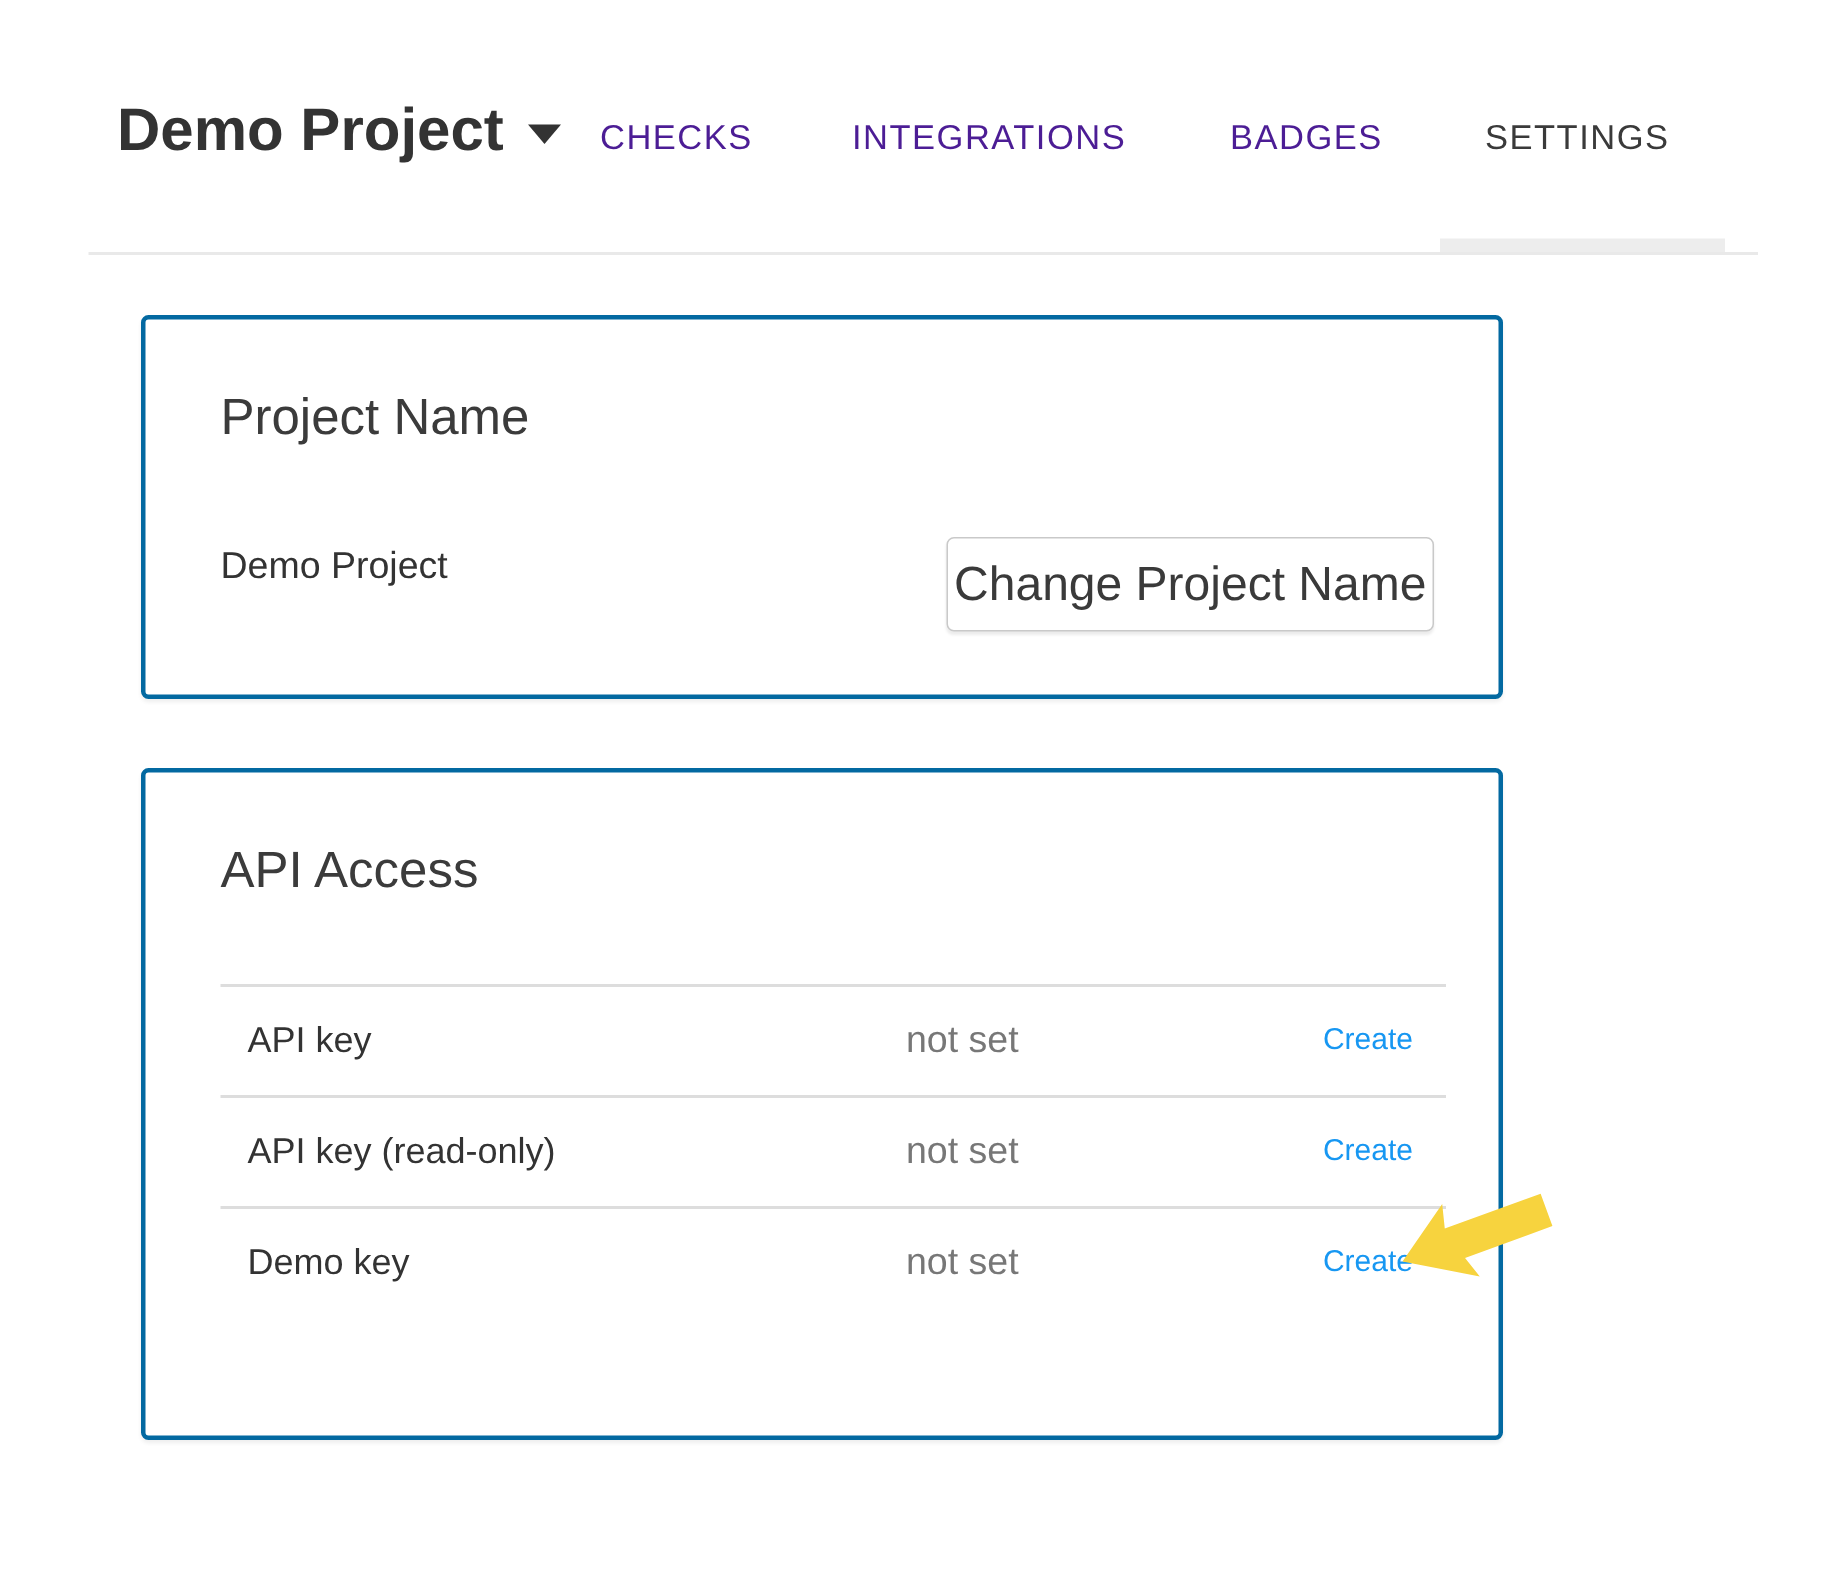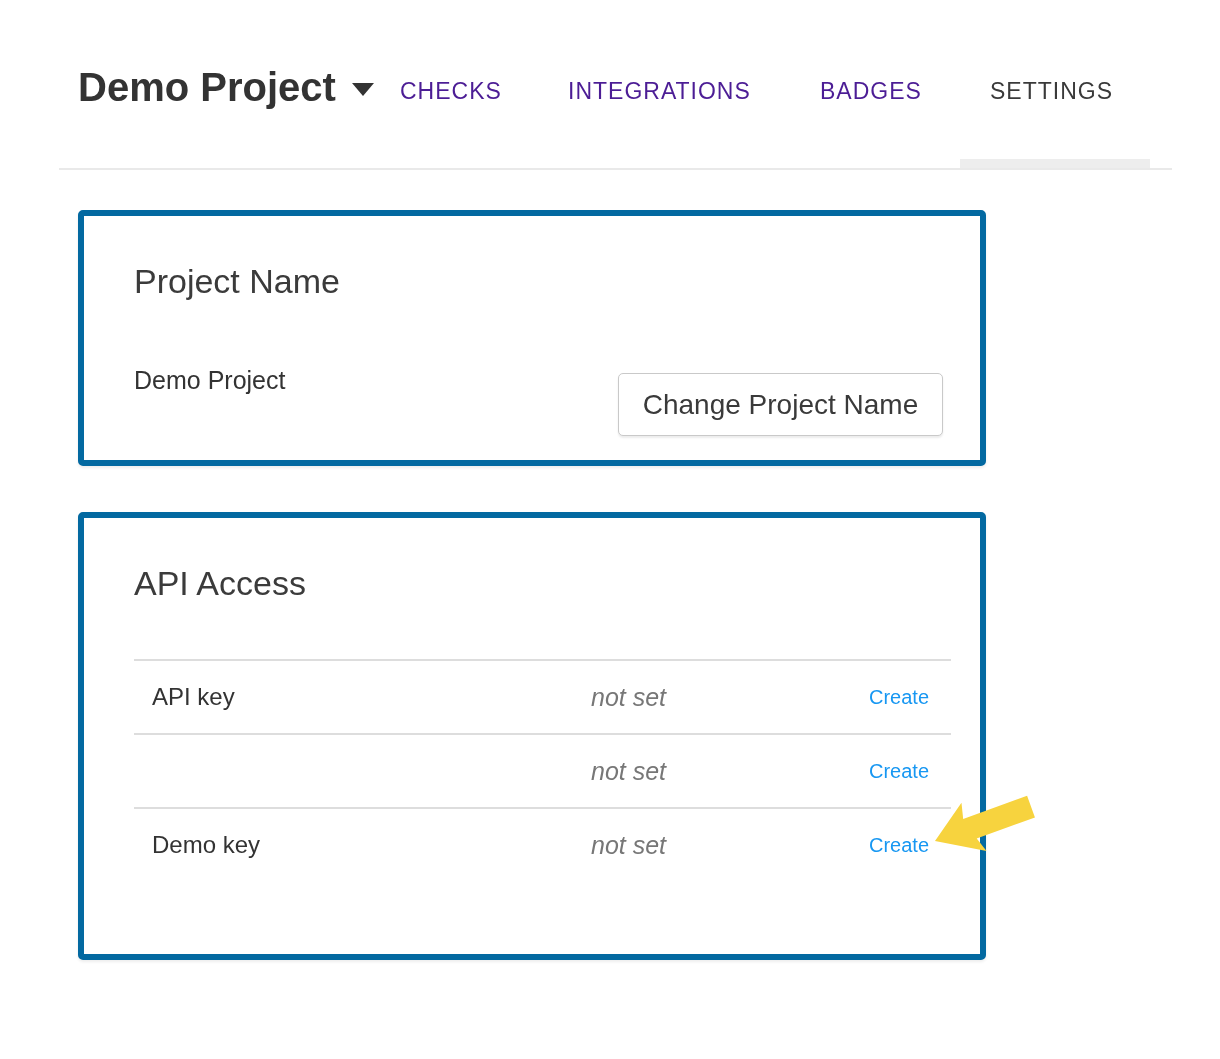--- a/index.html
+++ b/index.html
@@ -20,43 +20,43 @@
   .nav-integrations { left:568px; }
   .nav-badges { left:820px; }
   .nav-settings { left:990px; color:#3a3a3a; }
 
   .nav-underline { position:absolute; left:59px; top:168px; width:1113px;
     height:2px; background:#e9e9e9; }
   .active-indicator { position:absolute; left:960px; top:159px;
     width:190px; height:9px; background:#ededed; }
 
   
-  .card { position:absolute; left:78px; width:908px; background:#fff;
-    border:6px solid #0369a1; border-radius:5px;
+  .card { position:absolute; left:94px; width:908px; background:#fff;
+    border:3px solid #0369a1; border-radius:5px;
     box-shadow:0 2px 3px rgba(0,0,0,0.07); }
   .card-project { top:210px; height:256px; }
   .card-api { top:512px; height:448px; }
   .card h2 { position:absolute; left:50px; top:46px; font-size:34px;
     font-weight:normal; color:#3b3b3b; }
 
   .current-name { position:absolute; left:50px; top:150px;
     font-size:25px; color:#333; }
   .change-btn { position:absolute; left:534px; top:145px; width:325px;
     height:63px; background:#fff; border:1px solid #c9c9c9;
     border-radius:5px; font-family:"Liberation Sans", sans-serif;
-    font-size:28px; color:#3a3a3a; cursor:pointer;
-    box-shadow:0 2px 2px rgba(0,0,0,0.08);margin-top:12px; }
+    font-size:32px; color:#3a3a3a; cursor:pointer;
+    box-shadow:0 2px 2px rgba(0,0,0,0.08); }
 
   
   .api-table { position:absolute; left:50px; top:141px; width:817px; }
   .api-row { position:relative; height:74px; border-top:2px solid #ddd; }
   .api-row .row-label { position:absolute; left:18px; top:50%;
     transform:translateY(-50%); font-size:24px; color:#333; }
   .api-row .row-value { position:absolute; left:457px; top:50%;
-    transform:translateY(-50%); font-size:25px; font-style:italic;
+    transform:translateY(-50%); font-size:25px; 
     color:#777; }
   .api-row .row-action { position:absolute; right:22px; top:50%;
     transform:translateY(-50%); font-size:20px; color:#1797f2;
     text-decoration:none; cursor:pointer; }
 
   
   .annotation-arrow { position:absolute; left:925px; top:783px;
     width:120px; height:80px; pointer-events:none; }
 </style>
 </head>
@@ -84,20 +84,21 @@
 <div class="card card-api">
   <h2>API Access</h2>
 
   <div class="api-table">
     <div class="api-row">
       <span class="row-label">API key</span>
       <span class="row-value">not set</span>
       <a class="row-action">Create</a>
     </div>
     <div class="api-row">
+      <span class="row-label">API key (read-only)</span>
       <span class="row-value">not set</span>
       <a class="row-action">Create</a>
     </div>
     <div class="api-row">
       <span class="row-label">Demo key</span>
       <span class="row-value">not set</span>
       <a class="row-action">Create</a>
     </div>
   </div>
 </div>

